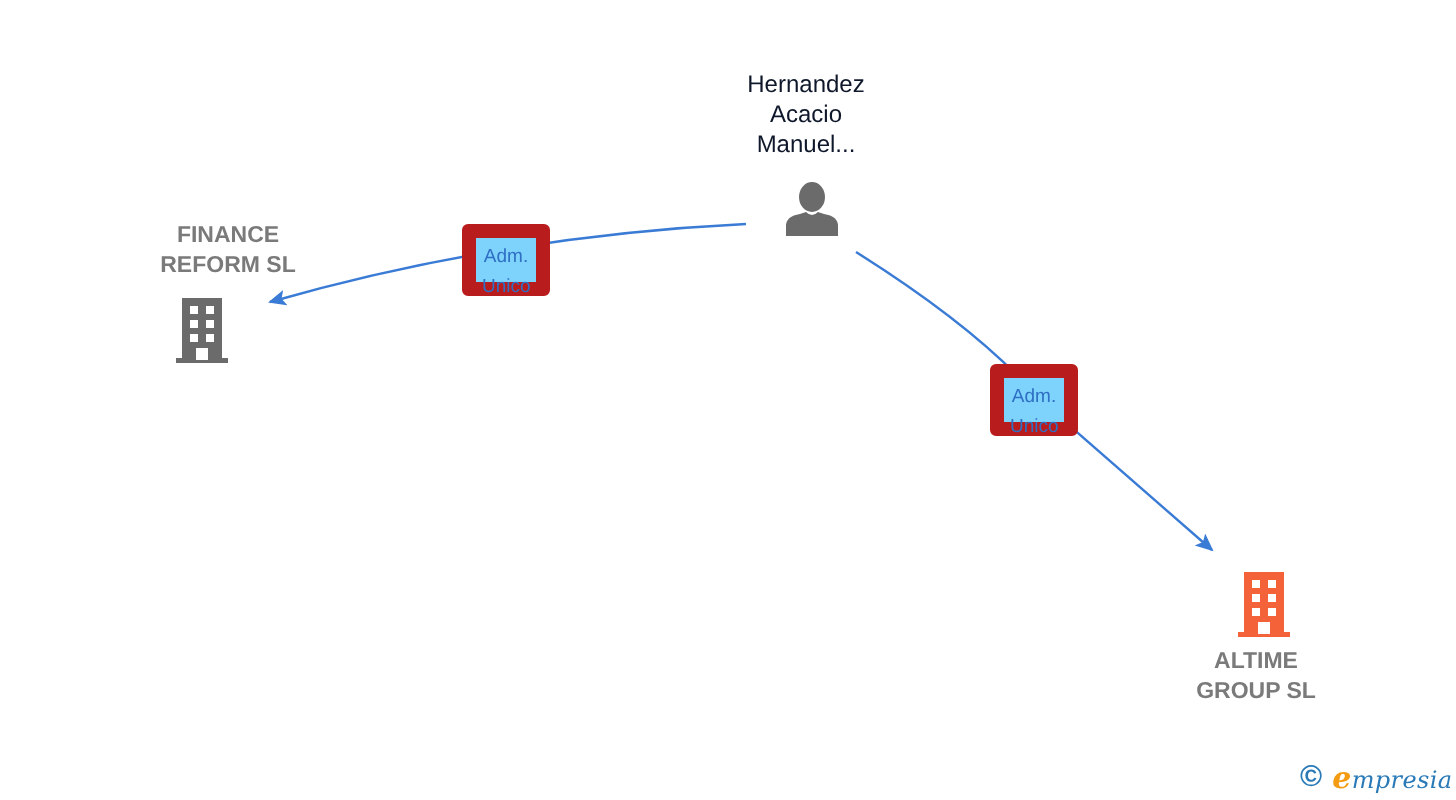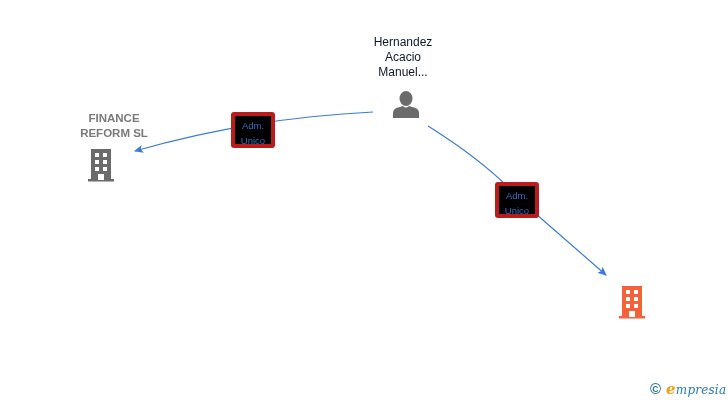--- a/index.html
+++ b/index.html
@@ -36,22 +36,22 @@
       font-weight: bold;
       color: #7a7a7a;
       font-size: 11.5px;
       line-height: 15px;
     }
     .node-icon {
       position: absolute;
     }
     .edge-label {
       position: absolute;
-      background: #000000;
-      border: 4px solid #b91c1c;
+      background: #7dd3fc;
+      border: 7px solid #b91c1c;
       border-radius: 3px;
       color: #2f6fc4;
       font-size: 9.5px;
       line-height: 15px;
       text-align: center;
       padding: 2px 3px;
       box-sizing: border-box;
       white-space: pre-line;
     }
     .watermark {
@@ -129,20 +129,22 @@
       <rect x="3" y="32" width="26" height="2.5" fill="#f4623a"></rect>
       <rect x="10" y="6" width="4" height="4" fill="#ffffff"></rect>
       <rect x="18" y="6" width="4" height="4" fill="#ffffff"></rect>
       <rect x="10" y="13" width="4" height="4" fill="#ffffff"></rect>
       <rect x="18" y="13" width="4" height="4" fill="#ffffff"></rect>
       <rect x="10" y="20" width="4" height="4" fill="#ffffff"></rect>
       <rect x="18" y="20" width="4" height="4" fill="#ffffff"></rect>
       <rect x="13" y="27" width="6" height="6" fill="#ffffff"></rect>
     </svg>
   </div>
+  <div class="node-label company" style="left:578px; top:324px; width:100px;">ALTIME
+GROUP  SL</div>
 
   <div class="edge-label" style="left:231px; top:112px; width:44px; height:36px;">Adm.
 Unico</div>
   <div class="edge-label" style="left:495px; top:182px; width:44px; height:36px;">Adm.
 Unico</div>
 
   <div class="watermark">
     <span class="copy">©</span>
     <span class="brand"><span class="e">e</span><span>mpresia</span></span>
   </div>

